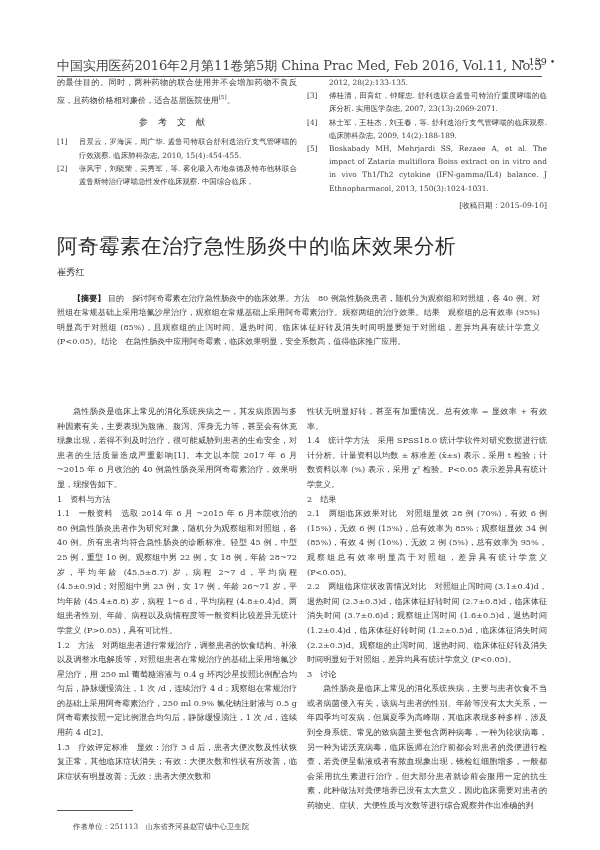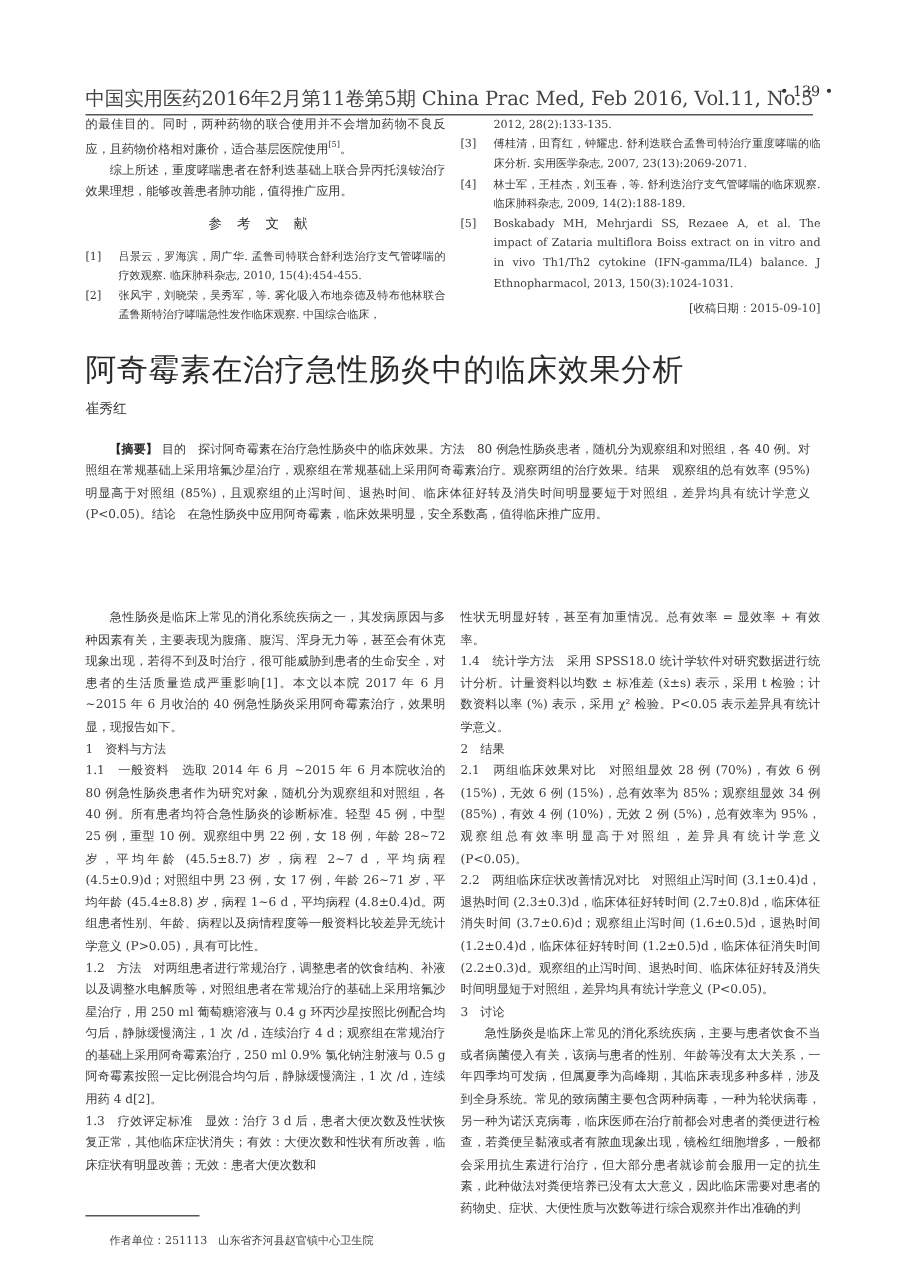--- a/index.html
+++ b/index.html
@@ -12,36 +12,35 @@
   .col p { margin:0; }
   .ind { text-indent:2em; }
   .refhead { text-align:center; font-size:9px; letter-spacing:10px; margin:8px 0 6px 0; color:#333; }
   .ref { font-size:7.4px; line-height:13.2px; display:flex; color:#3a3a3a; }
   .ref .num { width:22px; flex:none; }
   .ref .txt { flex:1; text-align:justify; }
   .title { left:57px; top:232px; font-size:20.5px; color:#2a2a2a; letter-spacing:0.5px; white-space:nowrap; font-family:Liberation Mono, monospace; }
   .author { left:57px; top:266px; font-size:9.2px; color:#333; }
   .abstract { left:57px; top:292px; width:483px; font-size:8px; line-height:14.3px; text-align:justify; color:#3a3a3a; }
   .abstract p { margin:0; }
-  .b { font-weight:bold; color:#222; }
+  .b { font-weight:bold; color:#222;font-family:Liberation Mono, monospace; }
   .heading { margin:0; }
   .footrule { left:57px; top:810px; width:76px; border-top:0.8px solid #555; }
   .foot { left:73px; top:822px; font-size:7.4px; color:#444; white-space:nowrap; }
   .recv { text-align:right; font-size:7.6px; margin-top:4px; color:#3a3a3a; }
   sup { font-size:5.5px; }
 </style>
 </head>
 <body>
 
 <div class="abs hdr">中国实用医药2016年2月第11卷第5期   China Prac Med, Feb 2016, Vol.11, No.5</div>
 <div class="abs pageno">• 139 •</div>
 
 <div class="abs col" style="left:57px; top:75px; width:240px;">
   <p><span>的最佳目的。同时，两种药物的联合使用并不会增加药物不良反应，且药物价格相对廉价，适合基层医院使用</span><sup>[5]</sup>。</p>
-  <p class="ind">综上所述，重度哮喘患者在舒利迭基础上联合异丙托溴铵治疗效果理想，能够改善患者肺功能，值得推广应用。</p>
   <div class="refhead">参考文献</div>
   <div class="ref">
     <span class="num">[1]</span>
     <span class="txt">吕景云，罗海滨，周广华. 孟鲁司特联合舒利迭治疗支气管哮喘的疗效观察. 临床肺科杂志, 2010, 15(4):454-455.</span>
   </div>
   <div class="ref">
     <span class="num">[2]</span>
     <span class="txt">张风宇，刘晓荣，吴秀军，等. 雾化吸入布地奈德及特布他林联合孟鲁斯特治疗哮喘急性发作临床观察. 中国综合临床，</span>
   </div>
 </div>

